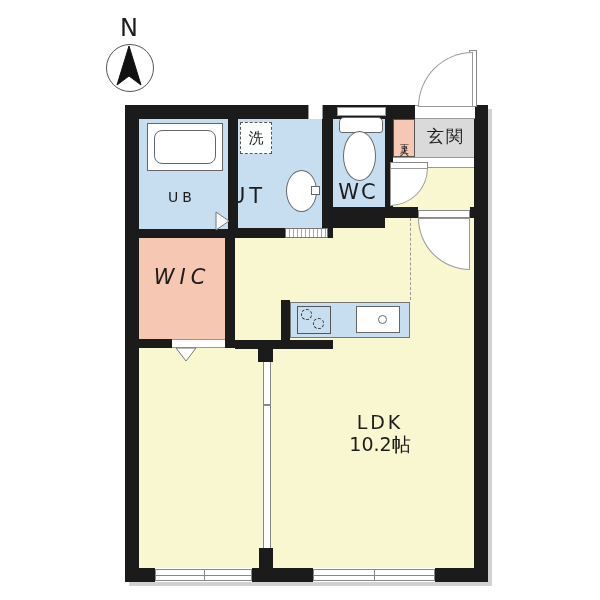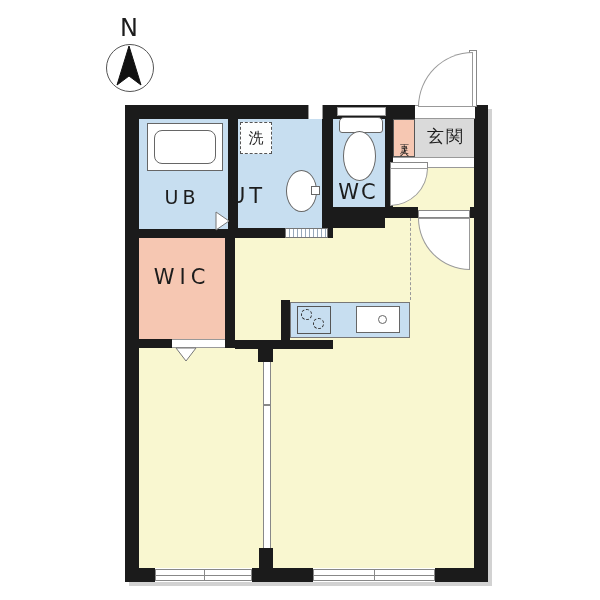--- a/index.html
+++ b/index.html
@@ -124,19 +124,23 @@
 
   <div class="abs open" style="left:155px;top:569px;width:97px;height:12px;border:1px solid #888;">
       <div class="glass"></div>
       <div class="tick"></div>
     </div>
   <div class="abs open" style="left:313px;top:569px;width:122px;height:12px;border:1px solid #888;">
       <div class="glass"></div>
       <div class="tick"></div>
     </div>
 
-  <div class="abs lbl" style="left:182px;top:197px;font-size:19px;letter-spacing:4px;">UB</div>
+  <div class="abs lbl" style="left:182px;top:197px;font-size:14px;letter-spacing:4px;">UB</div>
   <div class="abs lbl" style="left:248px;top:196px;font-size:21px;letter-spacing:4px;">UT</div>
   <div class="abs lbl" style="left:358px;top:192px;font-size:21px;letter-spacing:2px;">WC</div>
   <div class="abs lbl" style="left:446px;top:136px;font-size:17px;letter-spacing:2px;">玄関</div>
-  <div class="abs lbl" style="left:182px;top:277px;font-size:21px;letter-spacing:5px;">WIC</div>
+  <div class="abs lbl" style="left:182px;top:277px;font-size:21px;letter-spacing:5px;font-style:italic;">WIC</div>
+  <div class="abs lbl two-line" style="left:380px;top:433px;">
+    <div style="letter-spacing:3px;">LDK</div>
+    <div>10.2帖</div>
+  </div>
 
 </div>
 
 </body></html>

